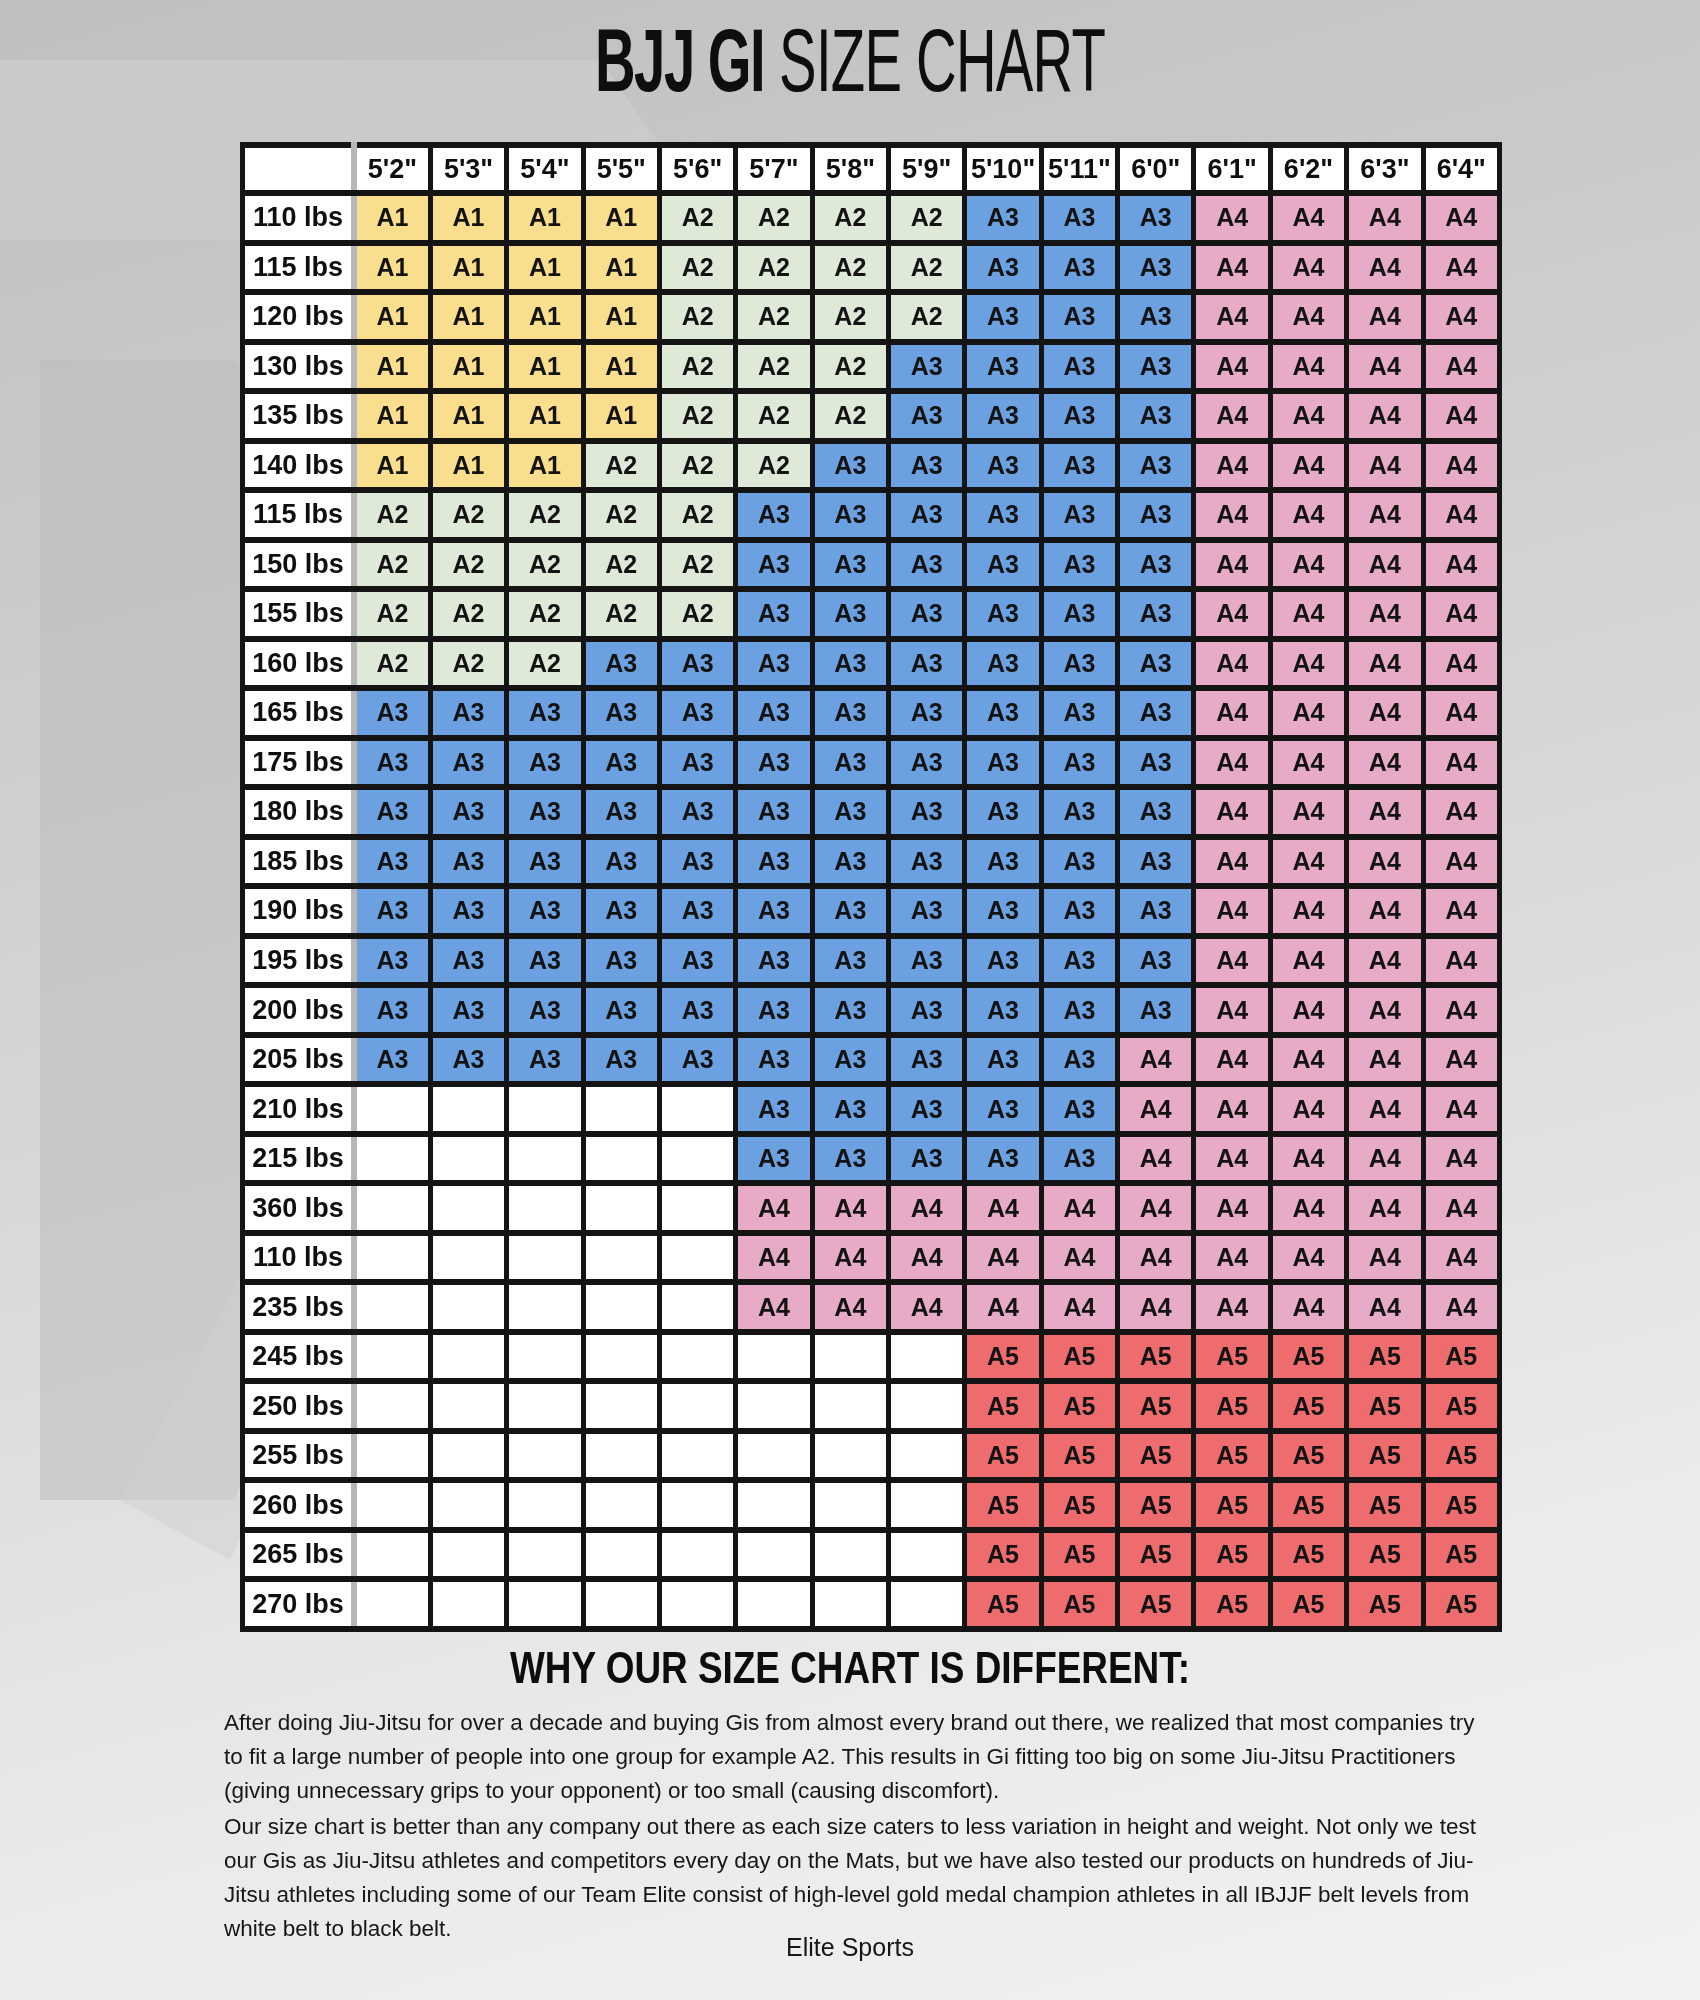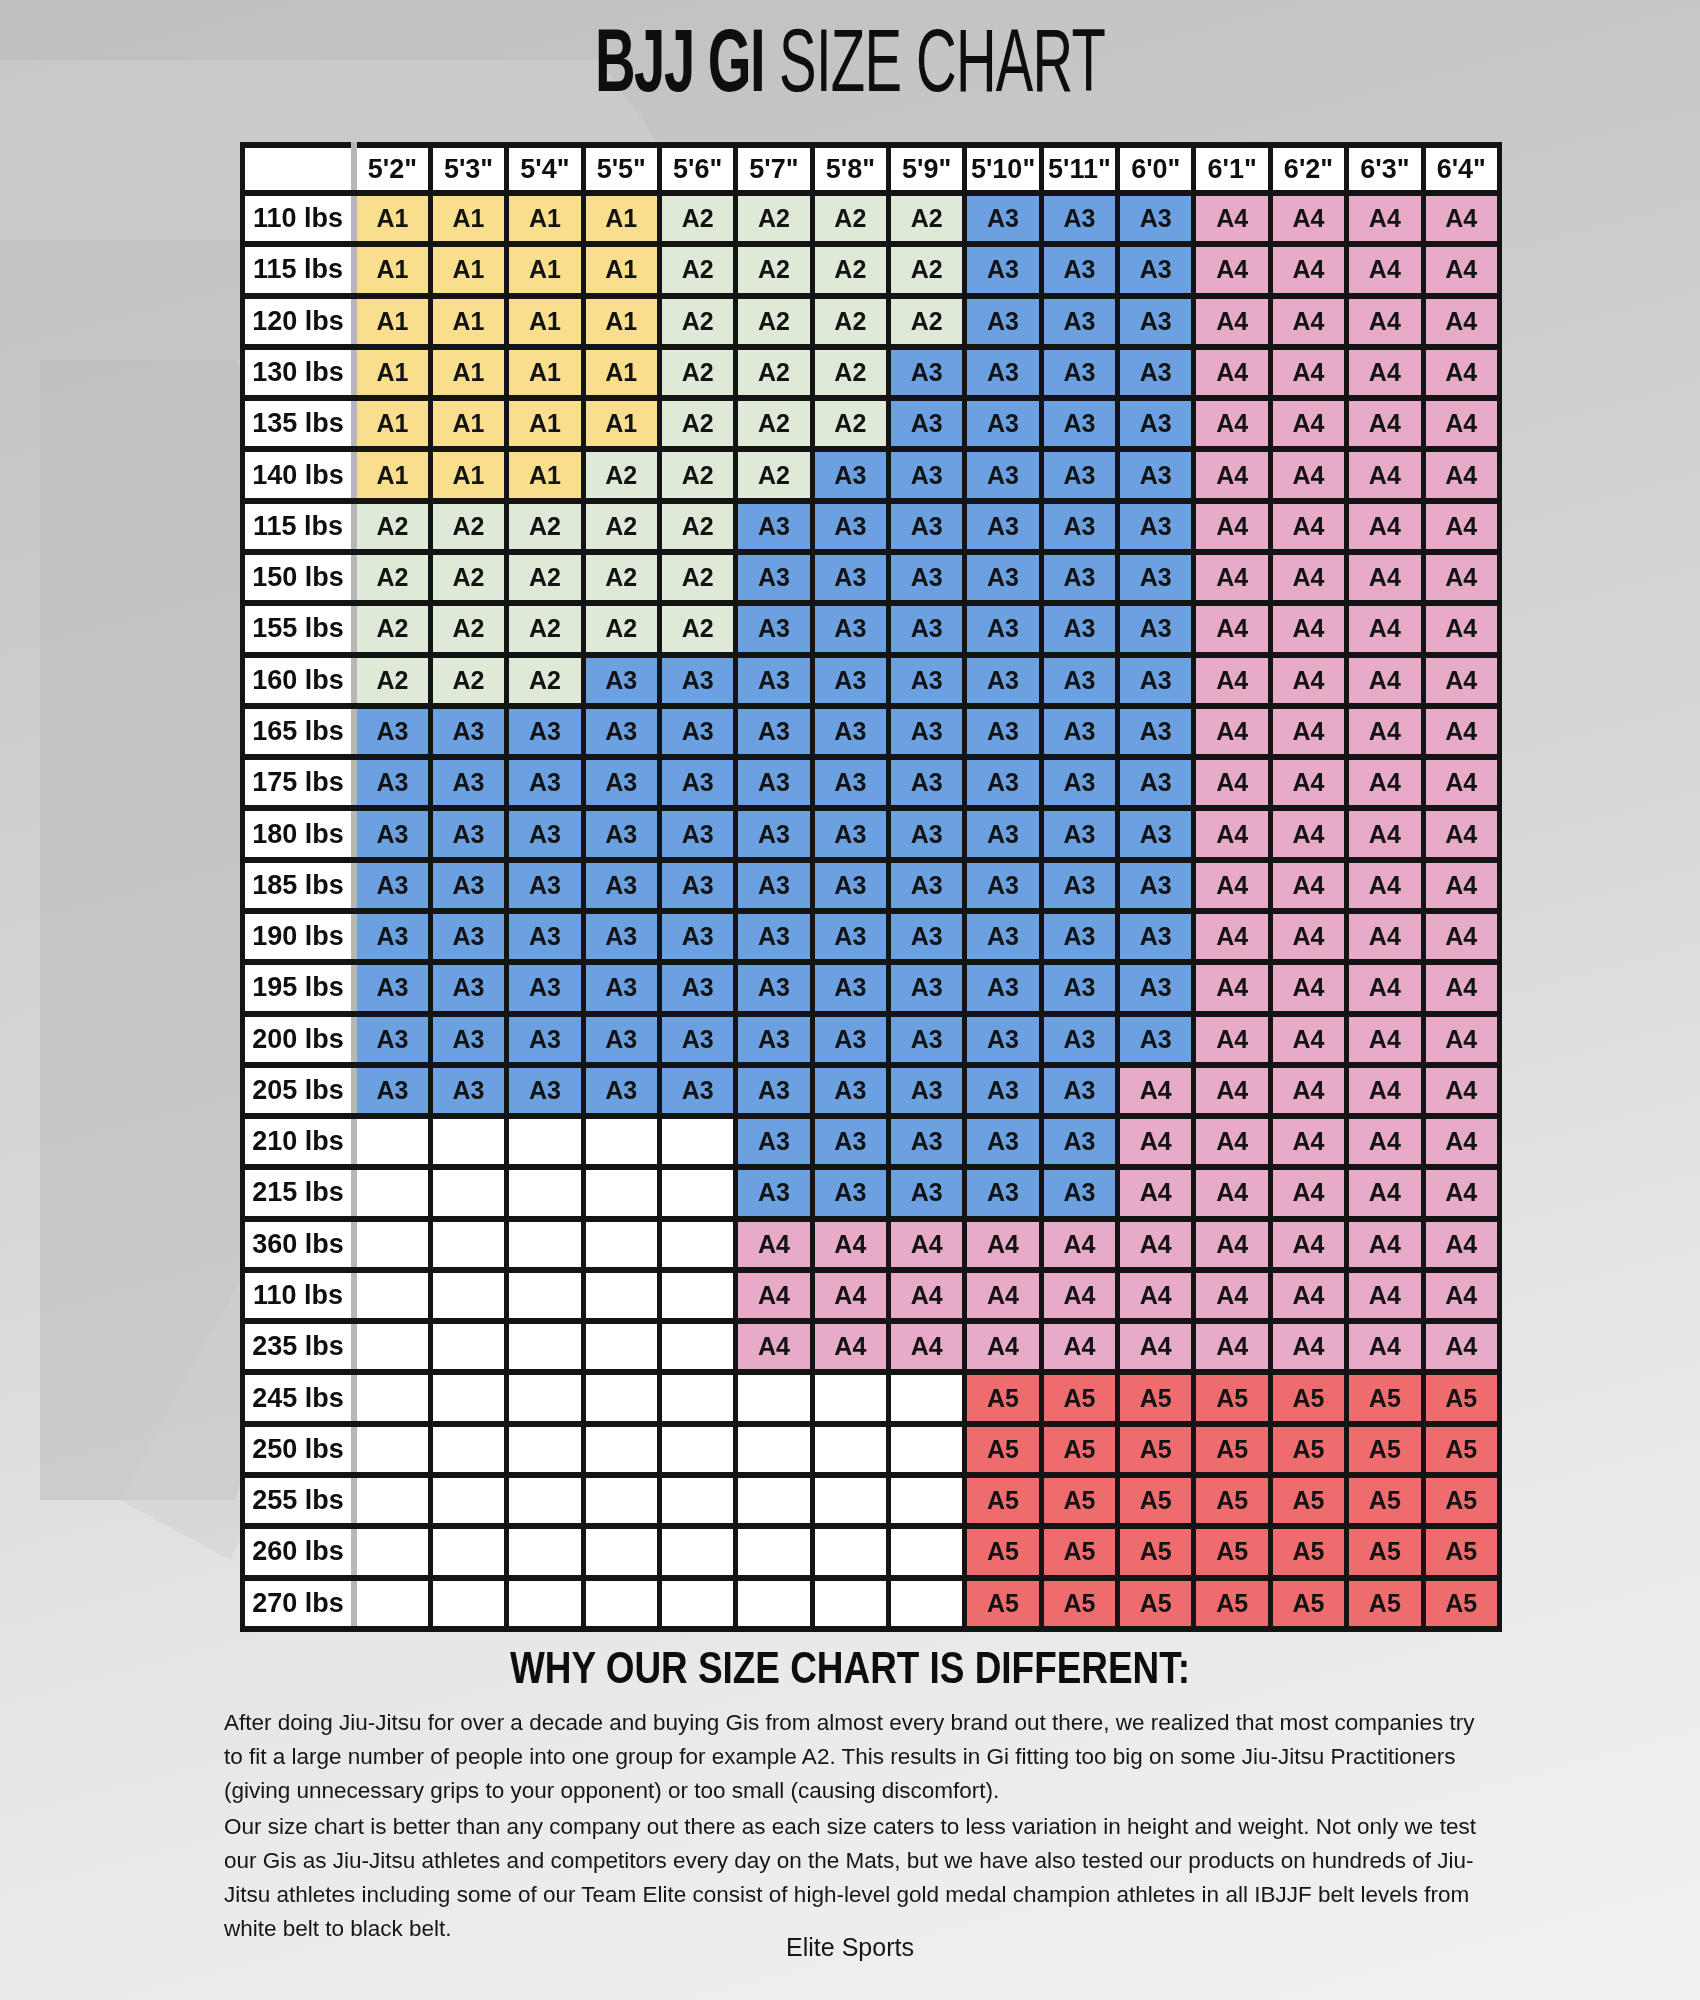--- a/index.html
+++ b/index.html
@@ -555,20 +555,38 @@
           <td class="cell" style="background: rgb(255, 255, 255);"></td>
           <td class="cell" style="background: rgb(239, 108, 110);">A5</td>
           <td class="cell" style="background: rgb(239, 108, 110);">A5</td>
           <td class="cell" style="background: rgb(239, 108, 110);">A5</td>
           <td class="cell" style="background: rgb(239, 108, 110);">A5</td>
           <td class="cell" style="background: rgb(239, 108, 110);">A5</td>
           <td class="cell" style="background: rgb(239, 108, 110);">A5</td>
           <td class="cell" style="background: rgb(239, 108, 110);">A5</td>
         </tr>
         <tr>
+          <td class="rowhead">265 lbs</td>
+          <td class="cell" style="background: rgb(255, 255, 255);"></td>
+          <td class="cell" style="background: rgb(255, 255, 255);"></td>
+          <td class="cell" style="background: rgb(255, 255, 255);"></td>
+          <td class="cell" style="background: rgb(255, 255, 255);"></td>
+          <td class="cell" style="background: rgb(255, 255, 255);"></td>
+          <td class="cell" style="background: rgb(255, 255, 255);"></td>
+          <td class="cell" style="background: rgb(255, 255, 255);"></td>
+          <td class="cell" style="background: rgb(255, 255, 255);"></td>
+          <td class="cell" style="background: rgb(239, 108, 110);">A5</td>
+          <td class="cell" style="background: rgb(239, 108, 110);">A5</td>
+          <td class="cell" style="background: rgb(239, 108, 110);">A5</td>
+          <td class="cell" style="background: rgb(239, 108, 110);">A5</td>
+          <td class="cell" style="background: rgb(239, 108, 110);">A5</td>
+          <td class="cell" style="background: rgb(239, 108, 110);">A5</td>
+          <td class="cell" style="background: rgb(239, 108, 110);">A5</td>
+        </tr>
+        <tr>
           <td class="rowhead">270 lbs</td>
           <td class="cell" style="background: rgb(255, 255, 255);"></td>
           <td class="cell" style="background: rgb(255, 255, 255);"></td>
           <td class="cell" style="background: rgb(255, 255, 255);"></td>
           <td class="cell" style="background: rgb(255, 255, 255);"></td>
           <td class="cell" style="background: rgb(255, 255, 255);"></td>
           <td class="cell" style="background: rgb(255, 255, 255);"></td>
           <td class="cell" style="background: rgb(255, 255, 255);"></td>
           <td class="cell" style="background: rgb(255, 255, 255);"></td>
           <td class="cell" style="background: rgb(239, 108, 110);">A5</td>

